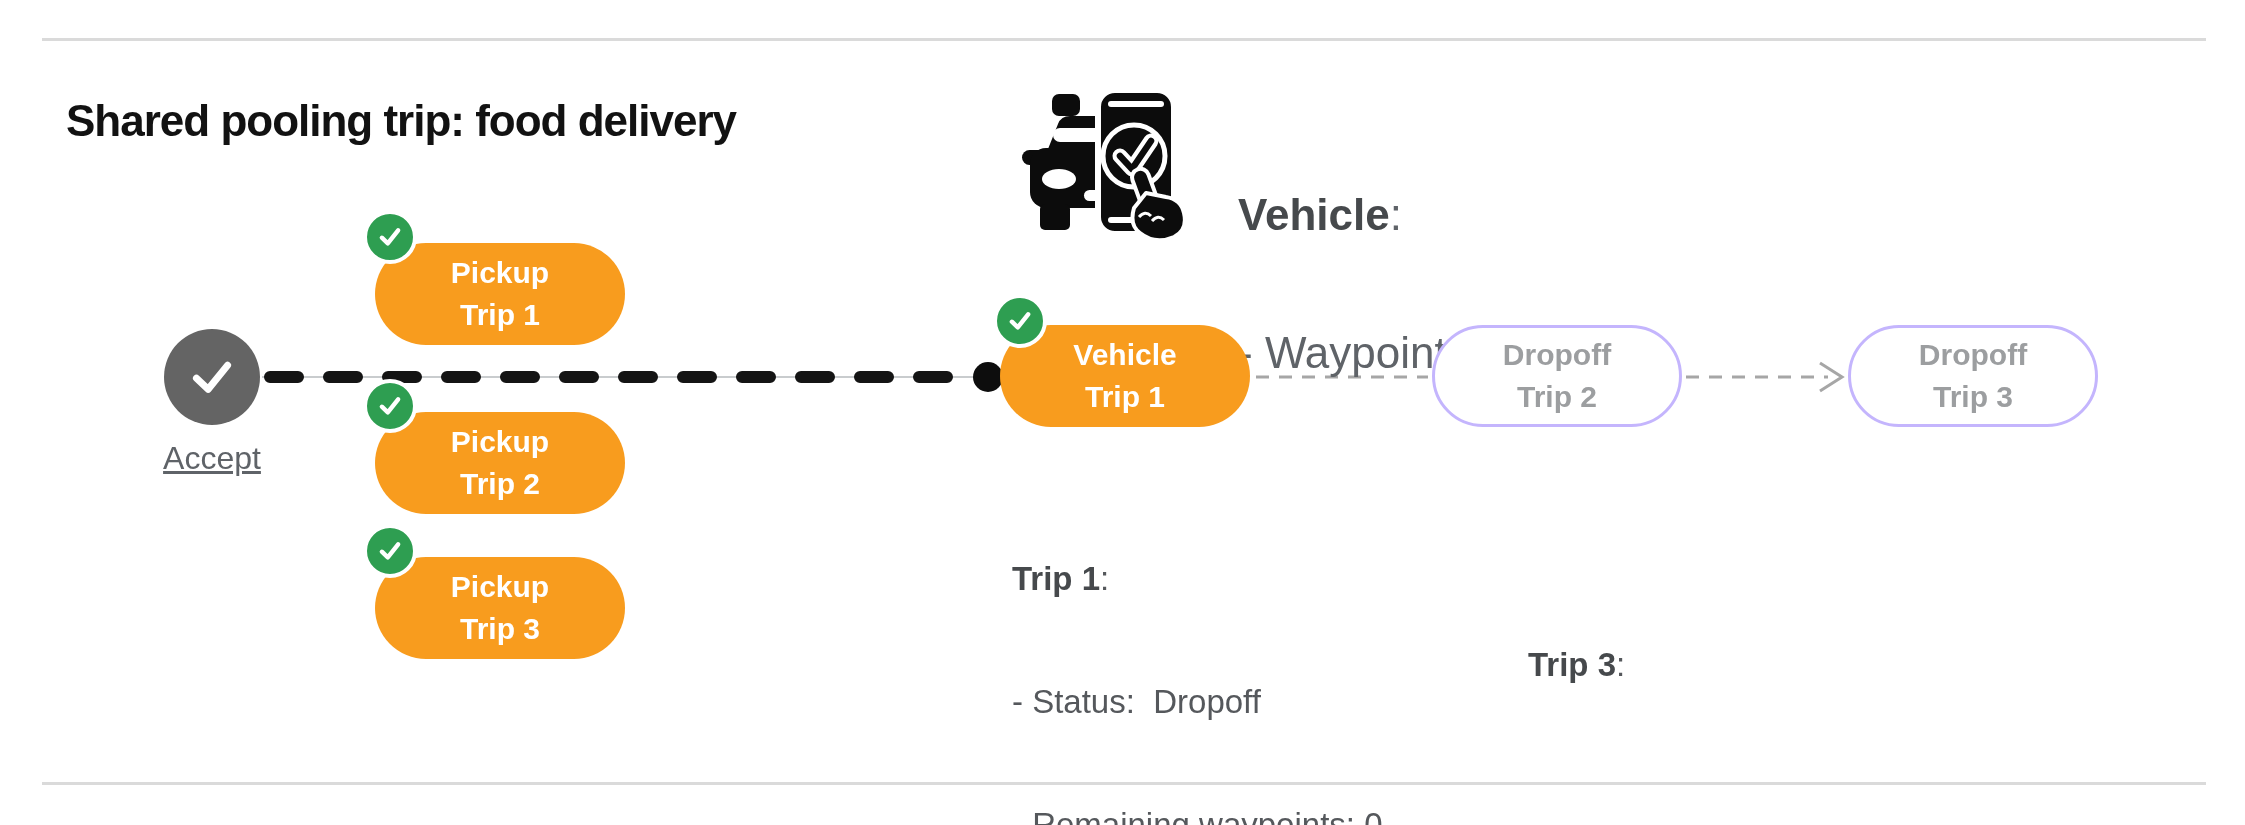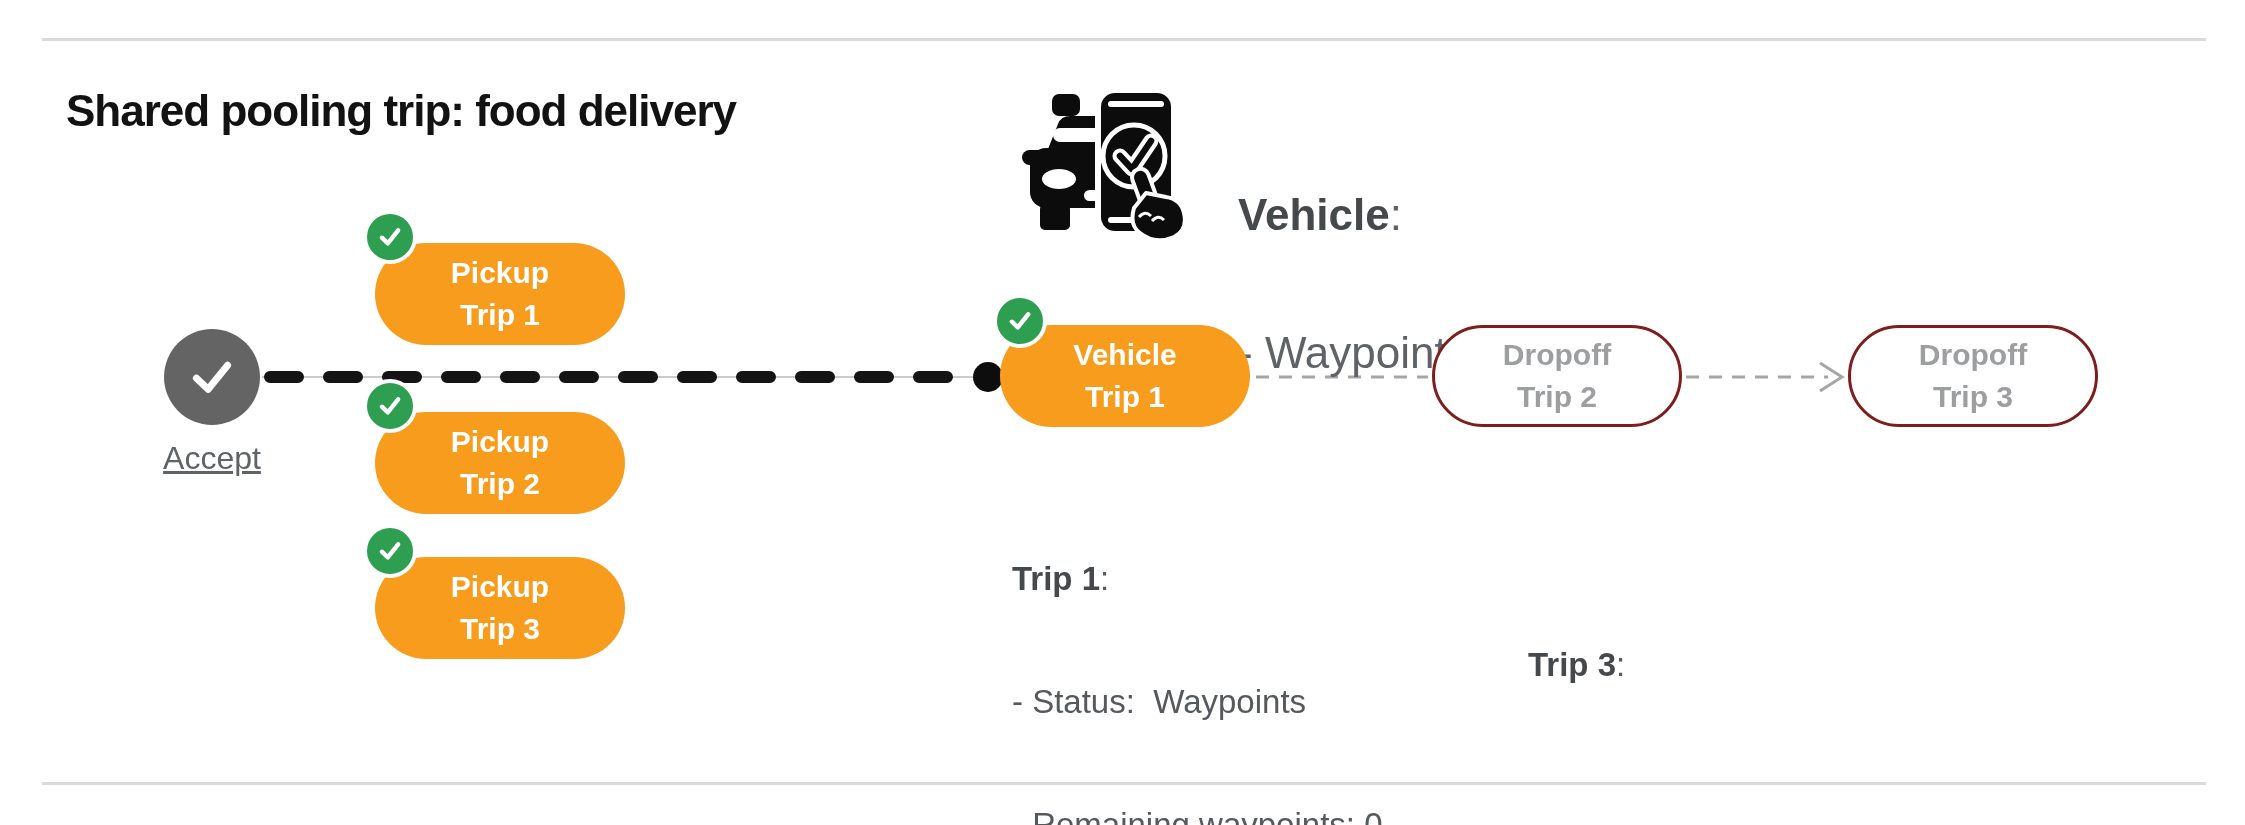--- a/index.html
+++ b/index.html
@@ -5,34 +5,34 @@
   html, body { margin:0; padding:0; background:#ffffff; }
   .canvas {
     position:relative; width:2245px; height:825px; background:#ffffff;
     font-family:"Liberation Sans", sans-serif; overflow:hidden;
   }
   .rule { position:absolute; left:42px; width:2164px; height:3px; background:#DADADA; }
   .rule.top { top:38px; }
   .rule.bottom { top:782px; }
 
   .title {
-    position:absolute; left:66px; top:86px;
+    position:absolute; left:66px; top:96px;
     font-size:44px; font-weight:bold; color:#121212; letter-spacing:-1px;
   }
 
   .svg-layer { position:absolute; left:0; top:0; pointer-events:none; }
 
   .pill {
     position:absolute; width:250px; height:102px; border-radius:51px;
     display:flex; flex-direction:column; align-items:center; justify-content:center;
     text-align:center; font-weight:bold; font-size:30px; line-height:42px;
     box-sizing:border-box; z-index:3;
   }
   .pill.orange { background:#F89C1E; color:#ffffff; }
-  .pill.ghost  { background:#ffffff; border:3px solid #7f1d1d; color:#9C9EA0; }
+  .pill.ghost  { background:#ffffff; border:3px solid #c4b5fd; color:#9C9EA0; }
 
   .badge {
     position:absolute; width:46px; height:46px; border-radius:50%;
     background:#2E9E51; border:4px solid #ffffff; z-index:5;
     display:flex; align-items:center; justify-content:center;
   }
 
   .accept-circle {
     position:absolute; left:164px; top:329px; width:96px; height:96px;
     border-radius:50%; background:#646464; z-index:3;
@@ -157,21 +157,21 @@
     </svg>
   </div>
   <div class="badge" style="left:993px; top:294px;">
     <svg width="34" height="34" viewBox="0 0 46 46">
       <path d="M12 24 L20 31.5 L34 14" fill="none" stroke="#ffffff" stroke-width="6" stroke-linecap="round" stroke-linejoin="round"></path>
     </svg>
   </div>
 
   <div class="trip-block left">
     <div><span class="head-bold">Trip 1</span><span>:</span></div>
-    <div>- Status:  Waypoints</div>
+    <div>- Status:  Dropoff</div>
     <div>- Remaining waypoints: 0</div>
     
     
     
   </div>
 
   <div class="trip-block right">
     <div><span class="head-bold">Trip 3</span><span>:</span></div>
     
   </div>

